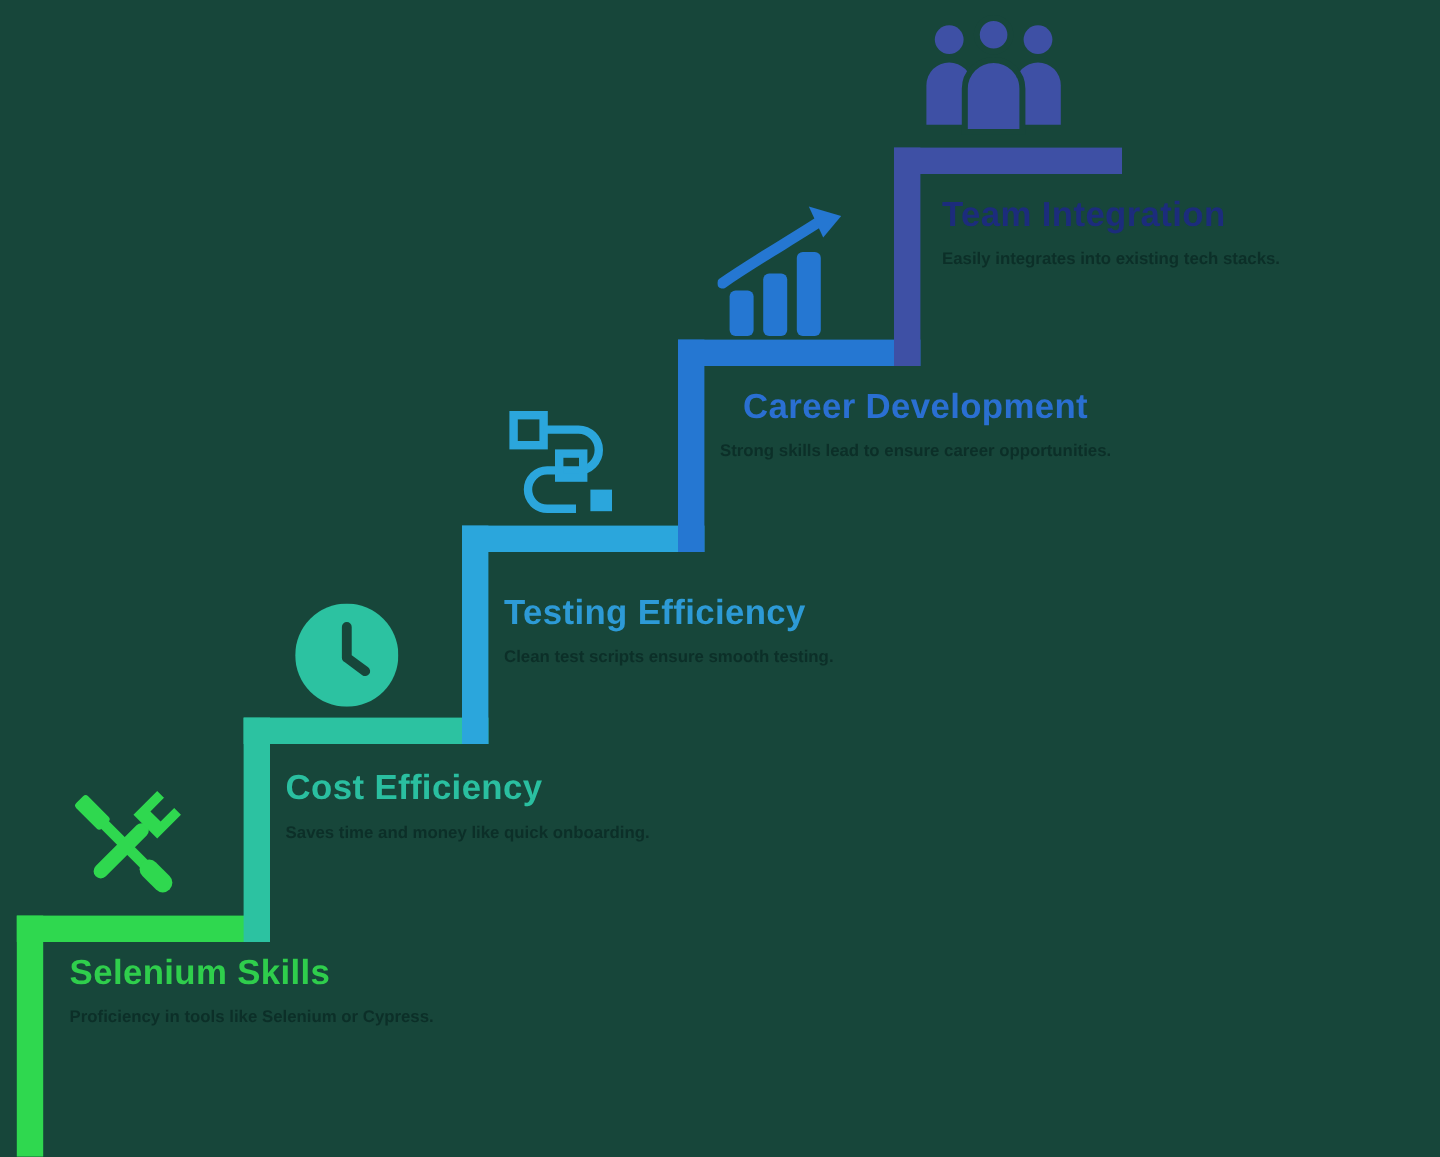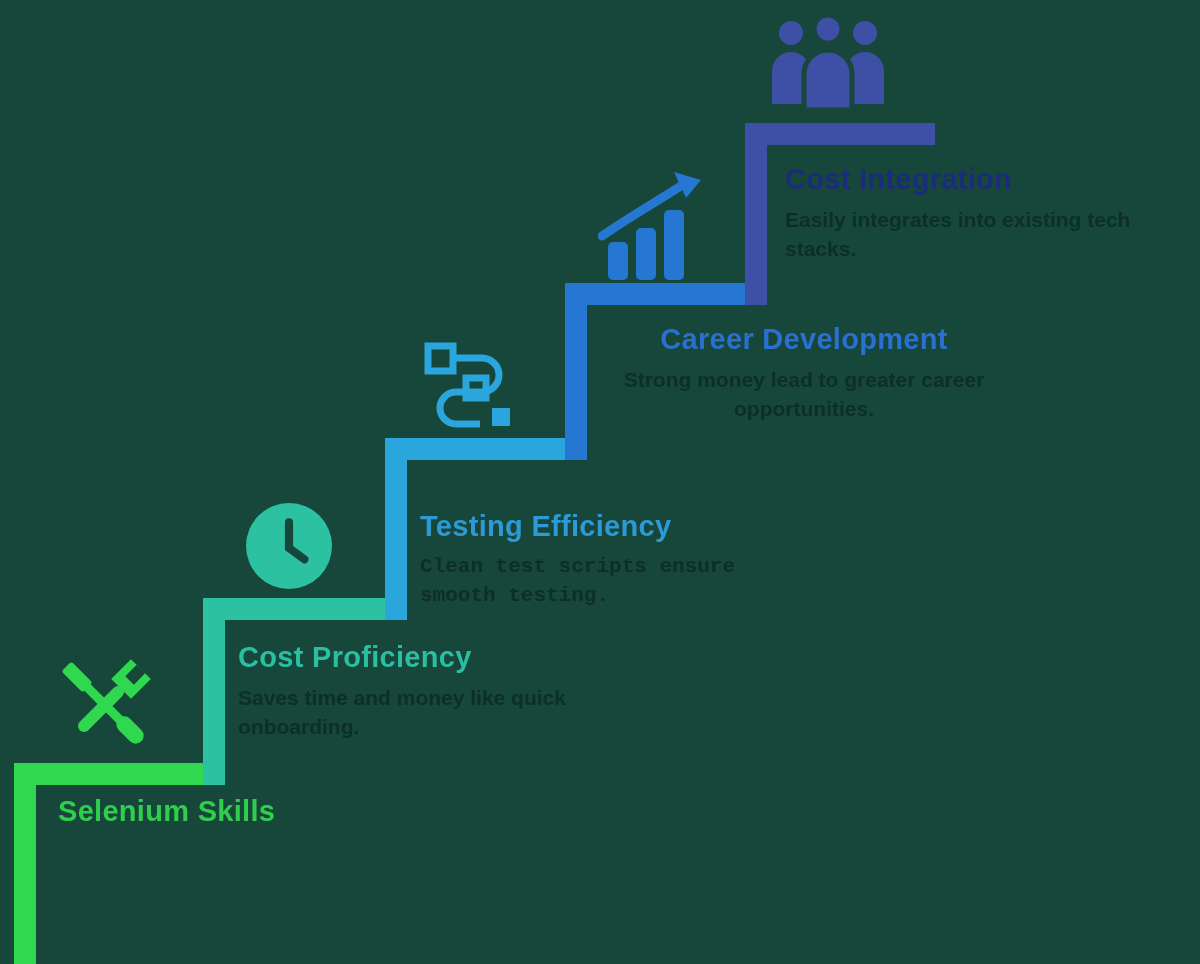--- a/index.html
+++ b/index.html
@@ -32,33 +32,33 @@
   .step { position: absolute; }
   .step h2 {
     margin: 0 0 10px 0;
     font-size: 29px;
     font-weight: 700;
     letter-spacing: 0.3px;
     color: var(--title-color, #fff);
   }
   .step p {
     margin: 0;
-    font-size: 21px;
+    font-size: 14px;
     font-weight: 600;
     line-height: 1.36;
     color: var(--body-text, #0c2f28);
   }
   .s1 { left: 58px;  top: 795px; }
   .s2 { left: 238px; top: 641px; }
-  .s3 { left: 420px; top: 510px; }
+  .s3 { left: 420px; top: 495px; }
   .s4 { left: 600px; top: 323px; text-align: center; }
   .s5 { left: 785px; top: 163px; }
   .d1 { max-width: 430px; }
   .d2 { max-width: 390px; }
-  .d3 { max-width: 392px; font-family: Liberation Mono, monospace; }
+  .d3 { max-width: 392px; }
   .d4 { max-width: 408px; }
   .d5 { max-width: 400px; }
 
   
   .icon { position: absolute; color: var(--bar-color, #888); }
   .icon svg { width: 100%; height: 100%; display: block; }
   .i1 { left: 56px;  top: 652px; width: 96px;  height: 96px; }
   .i2 { left: 246px; top: 503px; width: 86px;  height: 86px; }
   .i3 { left: 422px; top: 336px; width: 98px;  height: 98px; }
   .i4 { left: 598px; top: 170px; width: 104px; height: 110px; }
@@ -139,35 +139,36 @@
       </g>
       <g fill="currentColor" class="team-center">
         <circle cx="58" cy="19" r="14"></circle>
         <path d="M34 100 V64 a24 24 0 0 1 48 0 v36 z"></path>
       </g>
     </svg>
   </div>
 
   <div class="step s1" style="--bar-color: #2fd84f; --title-color: #2fce4c;">
     <h2>Selenium Skills</h2>
+    <p class="d1">Proficiency in tools like Selenium or Cypress.</p>
   </div>
 
   <div class="step s2" style="--bar-color: #2cc2a1; --title-color: #2abfa0;">
-    <h2>Cost Proficiency</h2>
+    <h2>Cost Efficiency</h2>
     <p class="d2">Saves time and money like quick onboarding.</p>
   </div>
 
   <div class="step s3" style="--bar-color: #2ba6dc; --title-color: #2d9ad6;">
     <h2>Testing Efficiency</h2>
     <p class="d3">Clean test scripts ensure smooth testing.</p>
   </div>
 
   <div class="step s4" style="--bar-color: #2577d2; --title-color: #2a6fd2;">
     <h2>Career Development</h2>
-    <p class="d4">Strong money lead to greater career opportunities.</p>
+    <p class="d4">Strong skills lead to ensure career opportunities.</p>
   </div>
 
   <div class="step s5" style="--bar-color: #3e50a5; --title-color: #1c2c7c;">
-    <h2>Cost Integration</h2>
+    <h2>Team Integration</h2>
     <p class="d5">Easily integrates into existing tech stacks.</p>
   </div>
 
 </div>
 
 </body></html>

